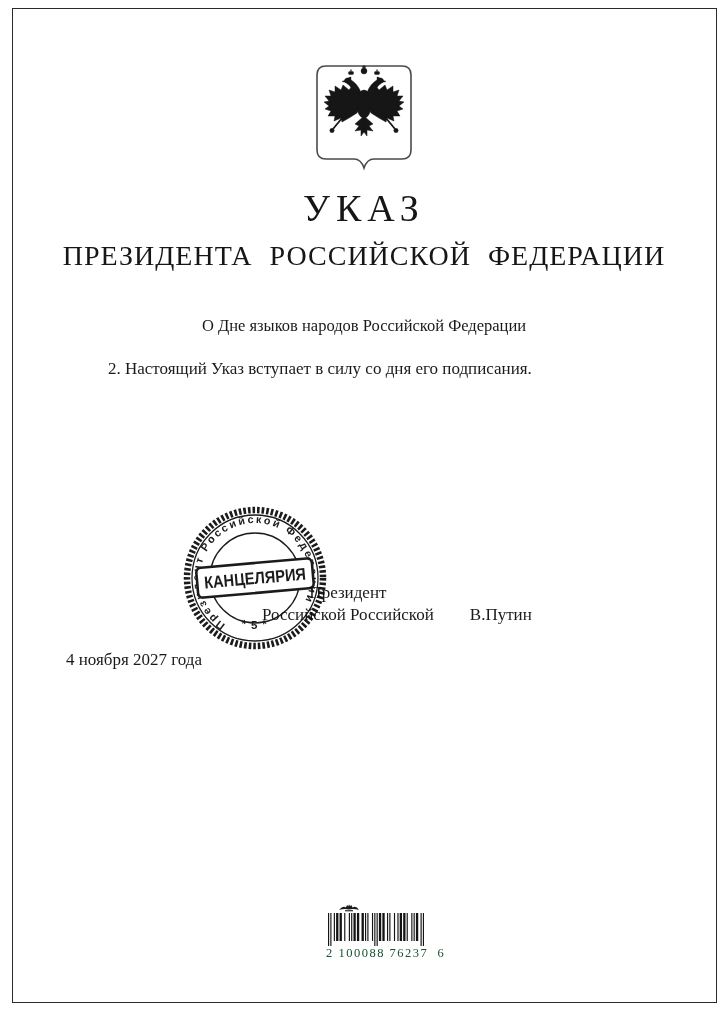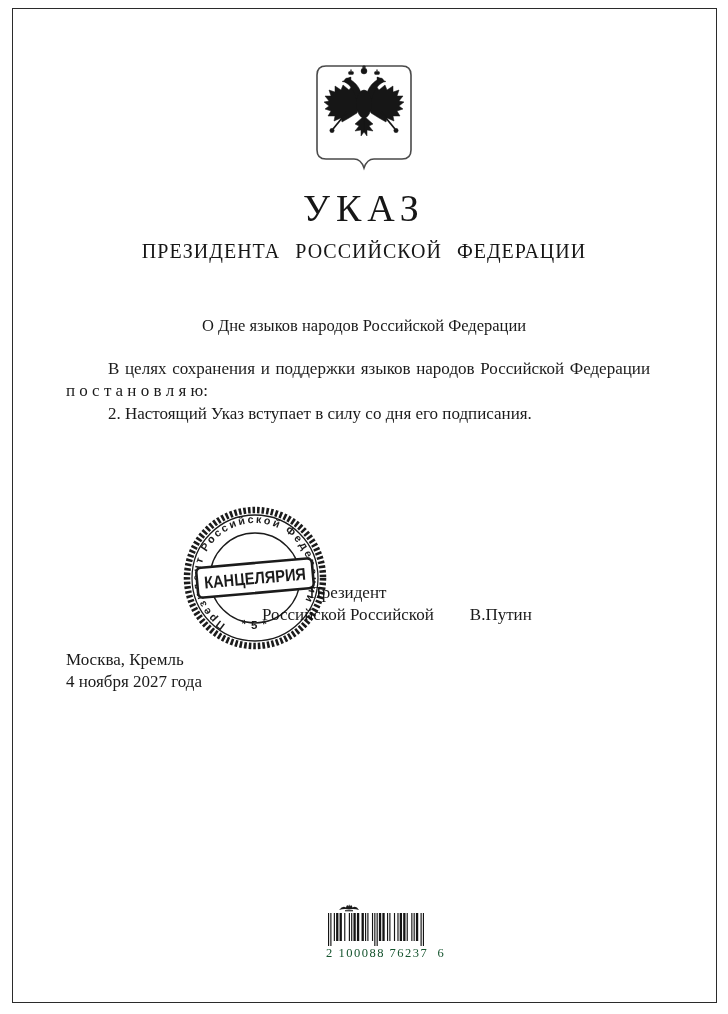--- a/index.html
+++ b/index.html
@@ -12,21 +12,21 @@
     position:absolute;left:12px;top:8px;right:11px;bottom:11px;
     border:1.5px solid #2b2b2b;pointer-events:none;
   }
   .emblem{position:absolute;left:316px;top:64px;width:96px;height:114px;}
   .title-ukaz{
     position:absolute;left:0;top:186px;width:728px;text-align:center;
     font-size:38px;font-weight:400;letter-spacing:6px;color:#161616;
   }
   .title-issuer{
     position:absolute;left:0;top:240px;width:728px;text-align:center;
-    font-size:20px;letter-spacing:1px;word-spacing:9px;color:#161616;
+    font-size:28px;letter-spacing:1px;word-spacing:9px;color:#161616;
   }
   .subject{
     position:absolute;left:66px;top:316px;width:596px;text-align:center;
     font-size:16.5px;font-weight:400;
   }
   .body-text{
     position:absolute;left:66px;top:358px;width:584px;
     font-size:17px;line-height:22.4px;text-align:justify;
   }
   .body-text p{margin:0;text-indent:42px;}
@@ -82,21 +82,20 @@
       <line x1="0" y1="-8.5" x2="0" y2="-5.5" stroke-width="1.4"></line>
       <line x1="-2" y1="-7" x2="2" y2="-7" stroke-width="1.1"></line>
     </g>
   </svg>
 
   <div class="title-ukaz">УКАЗ</div>
   <div class="title-issuer">ПРЕЗИДЕНТА  РОССИЙСКОЙ  ФЕДЕРАЦИИ</div>
   <div class="subject">О Дне языков народов Российской Федерации</div>
 
   <div class="body-text">
-    <p>В целях сохранения и поддержки языков народов Российской Федерации п о с т а н о в л я ю:</p>
     <p>2. Настоящий Указ вступает в силу со дня его подписания.</p>
   </div>
 
   <div class="signature">
     <div class="sig-titles">
       <div>Президент</div>
       <div>Российской Российской</div>
     </div>
     <div>В.Путин</div>
   </div>
@@ -115,21 +114,20 @@
     <text font-family="Liberation Sans, DejaVu Sans, sans-serif" font-size="11.5" font-weight="700" letter-spacing="1.5" fill="#0f0f0f" text-anchor="middle">
       <textPath href="#bottomPath" startOffset="50%">*  5  *</textPath>
     </text>
     <g transform="rotate(-5 75 75)">
       <rect x="17" y="60" width="116" height="30" rx="5" fill="#ffffff" stroke="#0f0f0f" stroke-width="2.6"></rect>
       <text x="75" y="81" text-anchor="middle" font-family="Liberation Sans, DejaVu Sans, sans-serif" font-size="17" font-weight="700" fill="#0f0f0f" textLength="102" lengthAdjust="spacingAndGlyphs">КАНЦЕЛЯРИЯ</text>
     </g>
   </svg>
 
   <div class="place-date">
-    <div>Москва, Кремль</div>
     <div>4 ноября 2027 года</div>
   </div>
 
   <div class="barcode-block">
     <svg class="barcode-eagle" viewBox="0 0 26 12">
       <path d="M 3 9 Q 7 4 10 6.5 Q 11 2.5 12.5 5.5 Q 13 1.5 14 5.5 Q 15.5 2.5 16.5 6.5 Q 20 4 23 9 Q 18 7.5 13 8.5 Q 8 7.5 3 9 Z" fill="#1a1a1a"></path>
       <rect x="9" y="9.2" width="8" height="1.1" fill="#1a1a1a"></rect>
     </svg>
     <svg class="barcode-bars" id="barcode-bars" viewBox="0 0 83 33" preserveAspectRatio="none">
         <rect x="0" y="0" width="1" height="33" fill="#141414"></rect>

